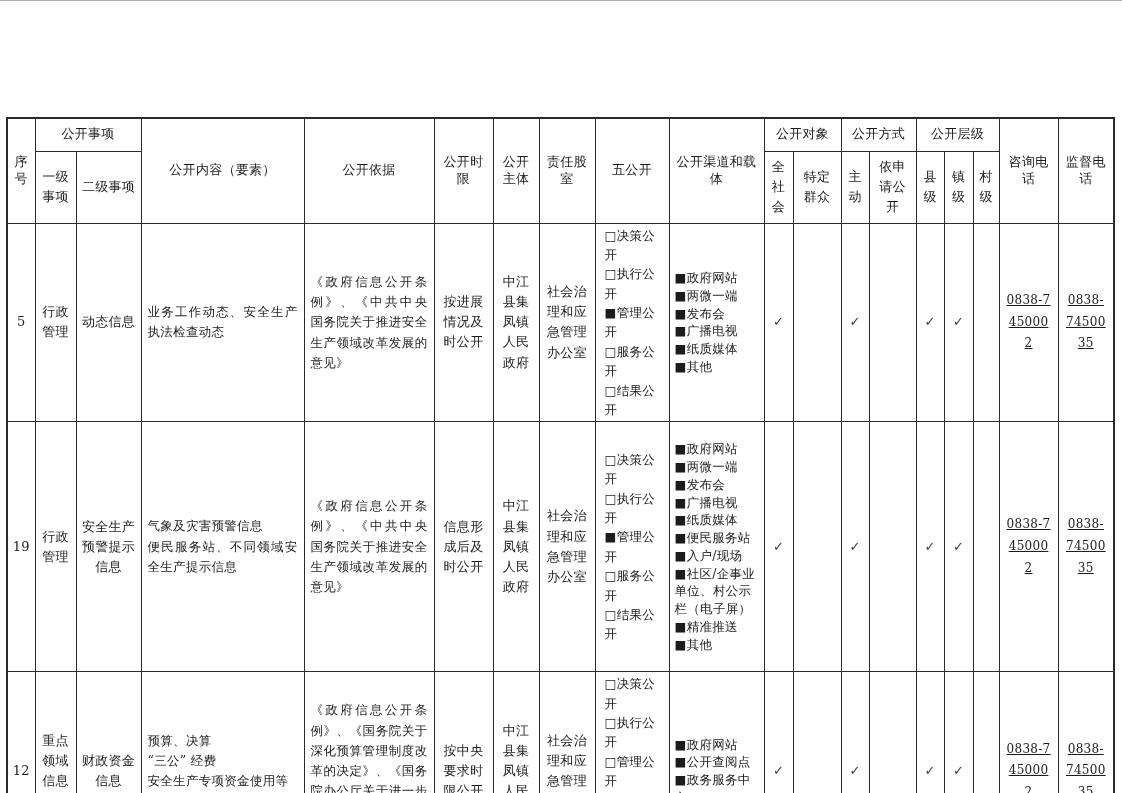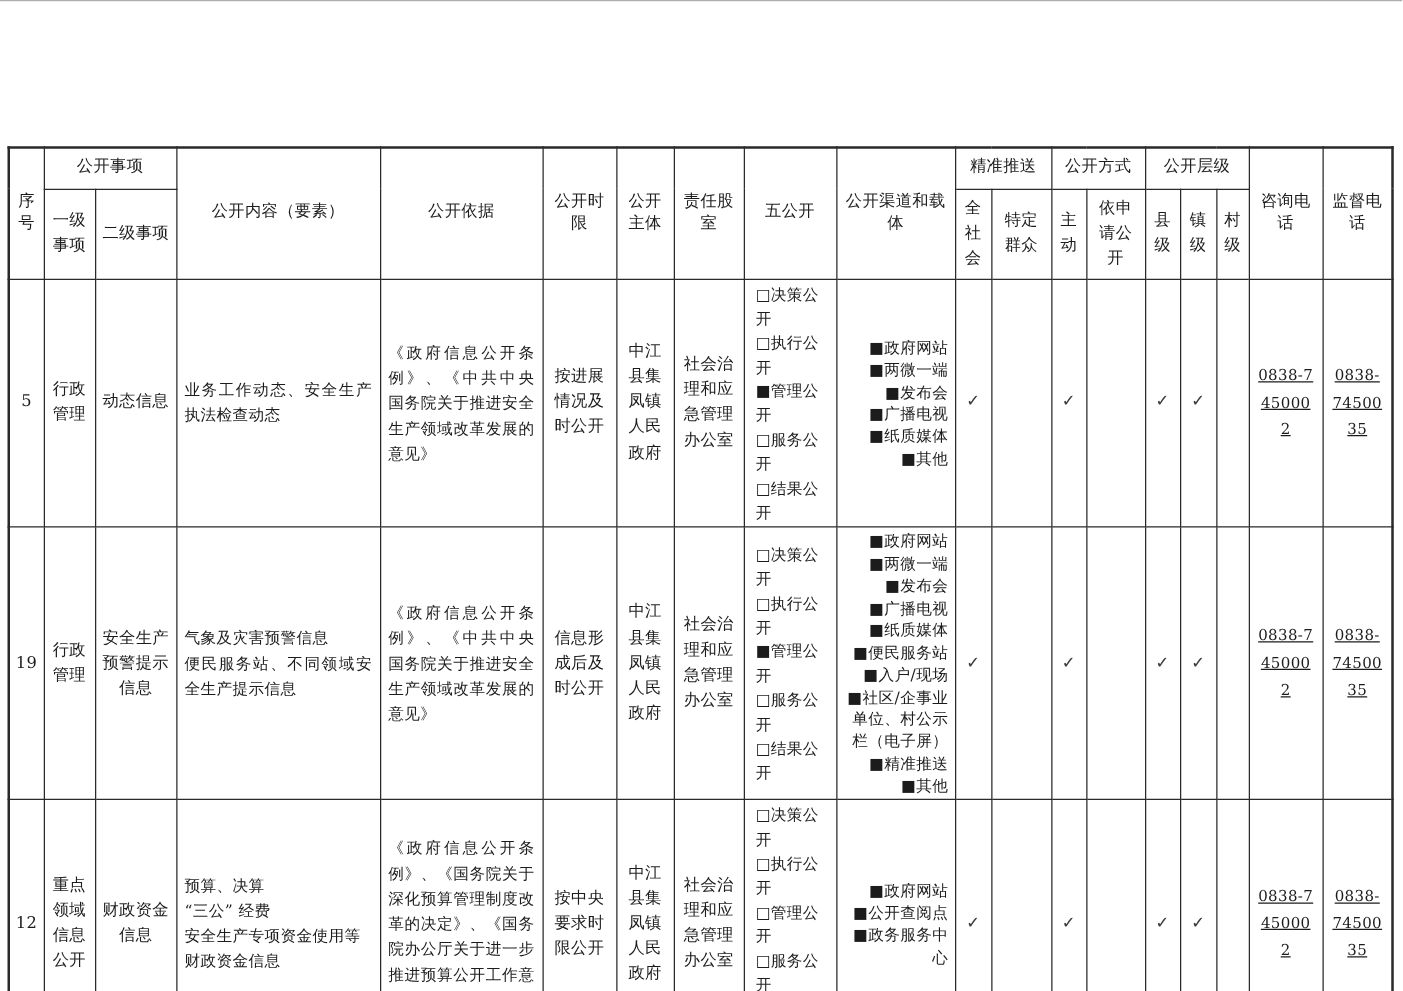--- a/index.html
+++ b/index.html
@@ -32,21 +32,21 @@
     overflow:hidden;
     word-break:break-all;
     letter-spacing:0.3px;
   }
   th{font-size:13px;}
   td.left{ text-align:left; }
   td.just{ text-align:justify; }
   .lines{ white-space:pre-line; }
   td.content-cell, td.basis-cell{ padding:18px 6px; font-size:12.5px; line-height:1.62; }
   td.five-cell{ text-align:left; font-size:12.5px; padding:2px 9px; line-height:1.55; }
-  td.channel-cell{ text-align:right; font-size:12.5px; padding:2px 5px; line-height:1.42; }
+  td.channel-cell{ text-align:left; font-size:12.5px; padding:18px 5px; line-height:1.42; }
   td.check-cell{ font-size:13px; color:#3c3c3c; font-family:"DejaVu Sans","Liberation Sans",sans-serif; padding:0; }
   td.phone-cell{ font-size:12px; line-height:1.8; padding:2px 6px;text-decoration:underline; }
   tr.hdr-group th{ line-height:1.3;margin-top:12px; }
 </style>
 </head>
 <body>
 
 <div class="page">
   <div class="page-top-edge"></div>
 
@@ -77,21 +77,21 @@
         <tr class="hdr-group" style="height:33px">
       <th rowspan="2">序号</th>
       <th colspan="2">公开事项</th>
       <th rowspan="2">公开内容（要素）</th>
       <th rowspan="2">公开依据</th>
       <th rowspan="2">公开时限</th>
       <th rowspan="2">公开主体</th>
       <th rowspan="2">责任股室</th>
       <th rowspan="2">五公开</th>
       <th rowspan="2">公开渠道和载体</th>
-      <th colspan="2">精准推送</th>
+      <th colspan="2">公开对象</th>
       <th colspan="2">公开方式</th>
       <th colspan="3">公开层级</th>
       <th rowspan="2">咨询电话</th>
       <th rowspan="2">监督电话</th>
     </tr>
 
     <tr style="height:72px">
       <th>一级事项</th>
       <th>二级事项</th>
       <th>全社会</th>

